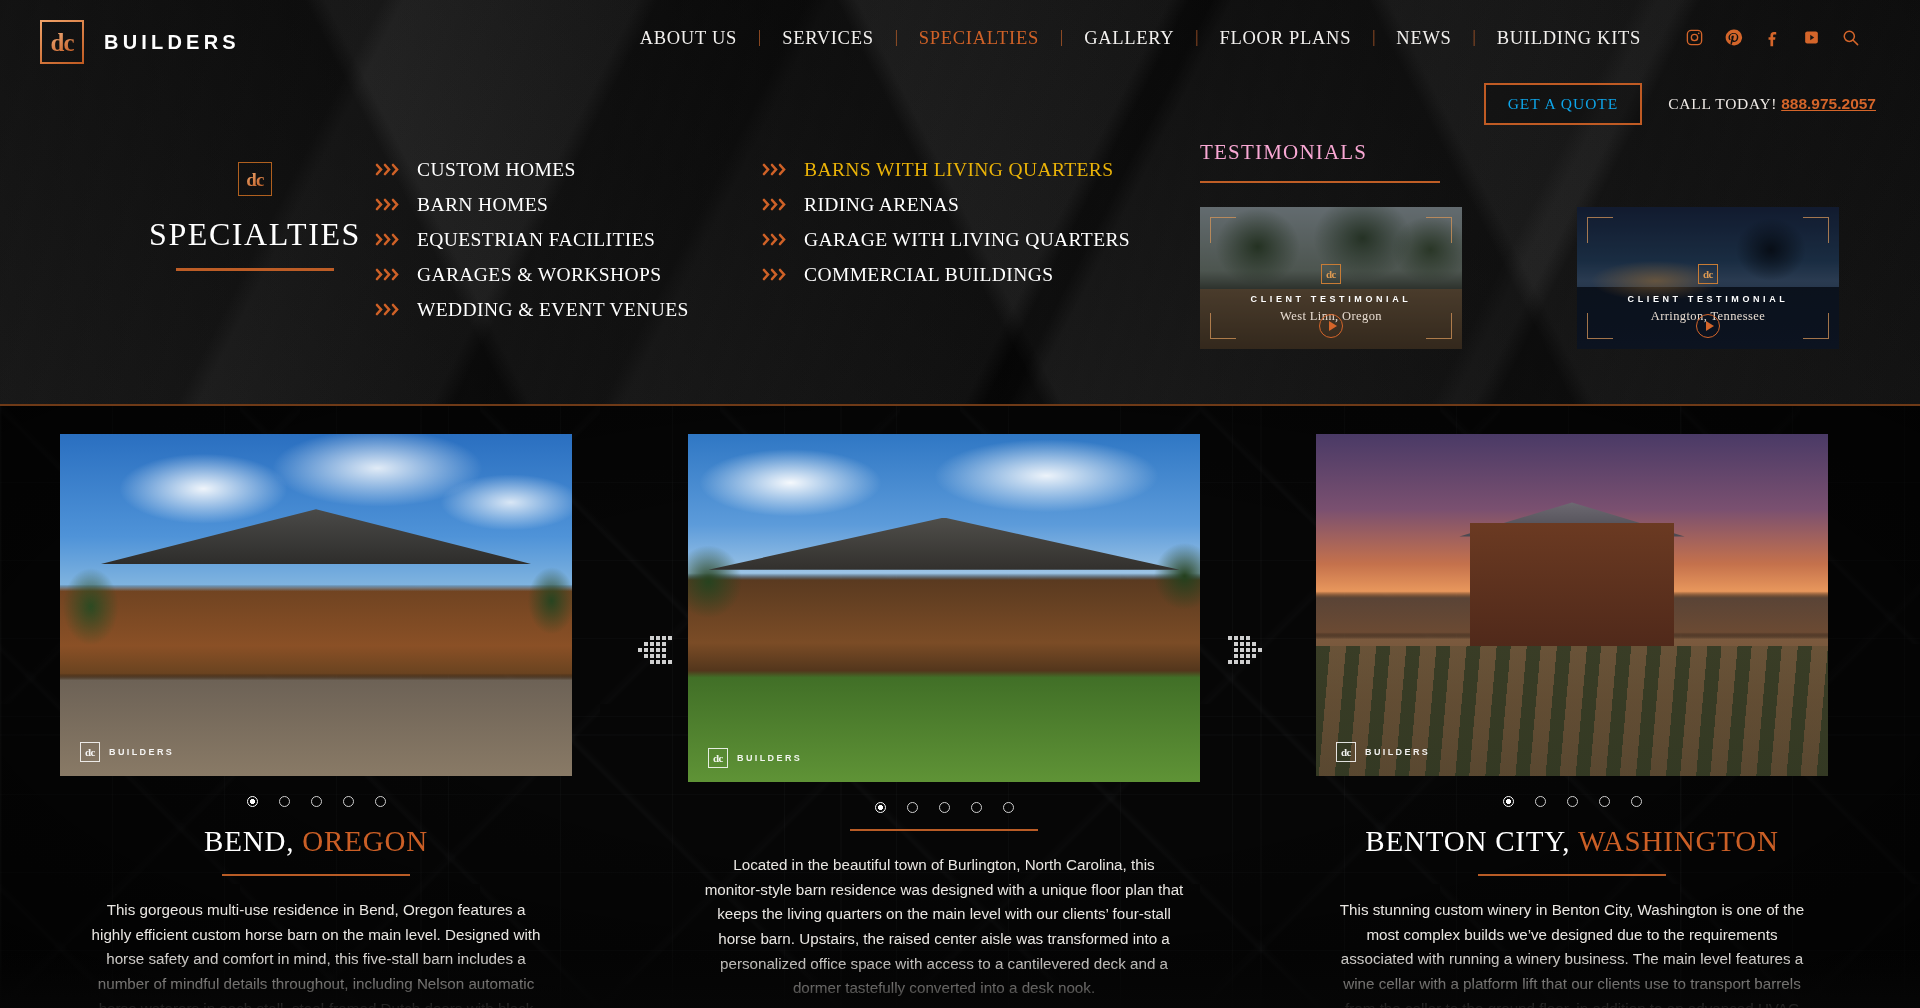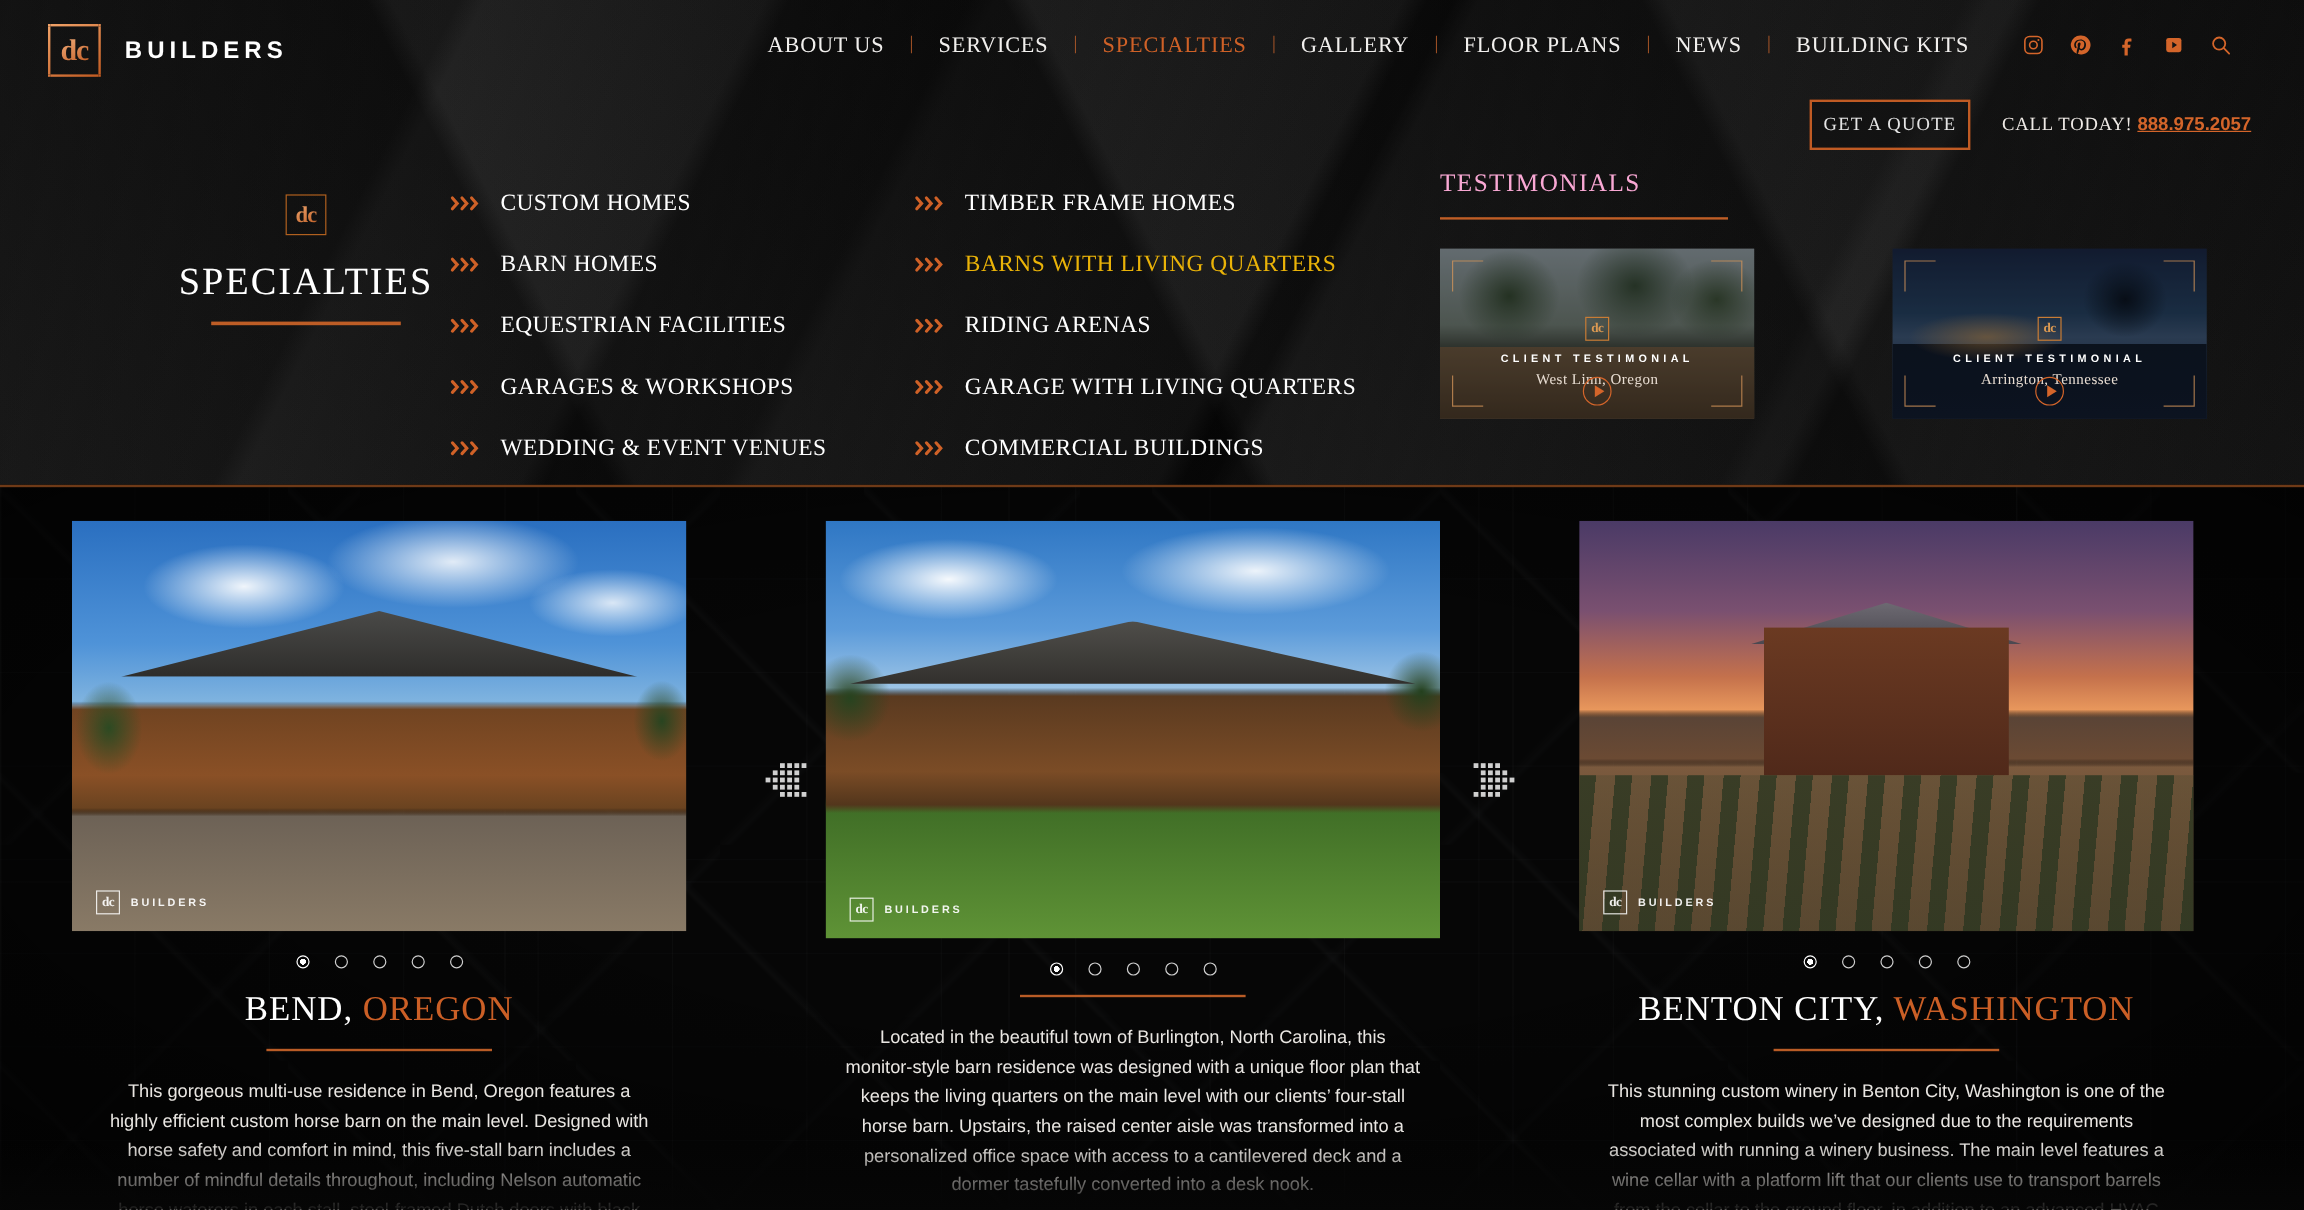--- a/index.html
+++ b/index.html
@@ -82,22 +82,22 @@
     font-family:"Liberation Serif", serif; white-space:nowrap;
   }
   .mainnav a.active { color:#cf6127; }
   .navsep { color:#b95e2a; margin:0 21px; font-size:16px; opacity:.9; }
   .socials { display:flex; align-items:center; gap:20px; margin-left:44px; }
   .socials svg { display:block; }
 
   
   .ctabar { position:absolute; right:44px; top:83px; display:flex; align-items:center; z-index:20; }
   .ctabtn {
-    border:2px solid #c05b24; color:#e5e5e5; font-size:15.5px; letter-spacing:1px;
-    padding:10px 10px; background:rgba(10,10,10,.35); cursor:pointer;
+    border:2px solid #c05b24; color:#0ea5e9; font-size:15.5px; letter-spacing:1px;
+    padding:10px 22px; background:rgba(10,10,10,.35); cursor:pointer;
     font-family:"Liberation Serif", serif; white-space:nowrap;
   }
   .ctabtn + .ctabtn { margin-left:12px; }
   .calltoday { margin-left:26px; color:#efeae6; font-size:15.5px; letter-spacing:.7px; white-space:nowrap;}
   .phone { color:#d4652a; font-family:"Liberation Sans", sans-serif; font-weight:700; font-size:15.5px; letter-spacing:0; margin-left:4px;}
 
   
   .mega { position:absolute; left:0; top:140px; width:1920px; height:264px; z-index:15; }
   .spec-col { position:absolute; left:120px; top:22px; width:270px; text-align:center; }
   .spec-mark { width:34px; height:34px; margin:0 auto 20px; border:1.6px solid #b0601f; display:flex; align-items:center; justify-content:center;}
@@ -106,21 +106,21 @@
     background:linear-gradient(150deg,#f0a76f,#bb5a22); -webkit-background-clip:text; background-clip:text; color:transparent;
   }
   .spec-title { color:#fff; font-size:32px; letter-spacing:1.6px; }
   .spec-rule { width:158px; height:3px; background:#bd5d26; margin:15px auto 0; }
 
   .mcol { position:absolute; top:12px; }
   .mcol.c1 { left:375px; }
   .mcol.c2 { left:762px; }
   .mitem { display:flex; align-items:center; height:35px; margin-bottom:0; }
   .mitem + .mitem { margin-top:0; }
-  .mlist { display:flex; flex-direction:column; gap:16px; }
+  .mlist { display:flex; flex-direction:column; gap:0; }
   .mlist .mitem { height:35px; }
   .chev { display:flex; align-items:center; margin-right:16px; }
   .mlabel { color:#fff; font-size:19.5px; letter-spacing:.4px; white-space:nowrap; cursor:pointer; }
   .mlabel.hot { color:#eab308; }
 
   .testi { position:absolute; left:1200px; top:0px; width:660px; }
   .testi-h { color:#f9a8d4; font-size:21px; letter-spacing:1.2px; }
   .testi-rule { width:240px; height:2px; background:#bf5e26; margin-top:16px; }
   .tcards { display:flex; gap:115px; margin-top:24px; }
   .tcard { position:relative; width:262px; height:142px; cursor:pointer; overflow:hidden; }
@@ -382,30 +382,20 @@
                 <path d="M18 2l4 4.5L18 11"></path>
             </svg>
           </span>
           <span class="mlabel">WEDDING &amp; EVENT VENUES</span>
         </div>
       </div>
     </div>
 
     <div class="mcol c2">
       <div class="mlist">
-        <div class="mitem">
-          <span class="chev">
-            <svg width="26" height="13" viewBox="0 0 26 13" fill="none" stroke="#cf6127" stroke-width="2.6" stroke-linecap="round">
-              <path d="M2 2l4 4.5L2 11"></path>
-                <path d="M10 2l4 4.5L10 11"></path>
-                <path d="M18 2l4 4.5L18 11"></path>
-            </svg>
-          </span>
-          <span class="mlabel">TIMBER FRAME HOMES</span>
-        </div>
         <div class="mitem">
           <span class="chev">
             <svg width="26" height="13" viewBox="0 0 26 13" fill="none" stroke="#cf6127" stroke-width="2.6" stroke-linecap="round">
               <path d="M2 2l4 4.5L2 11"></path>
                 <path d="M10 2l4 4.5L10 11"></path>
                 <path d="M18 2l4 4.5L18 11"></path>
             </svg>
           </span>
           <span class="mlabel hot">BARNS WITH LIVING QUARTERS</span>
         </div>

